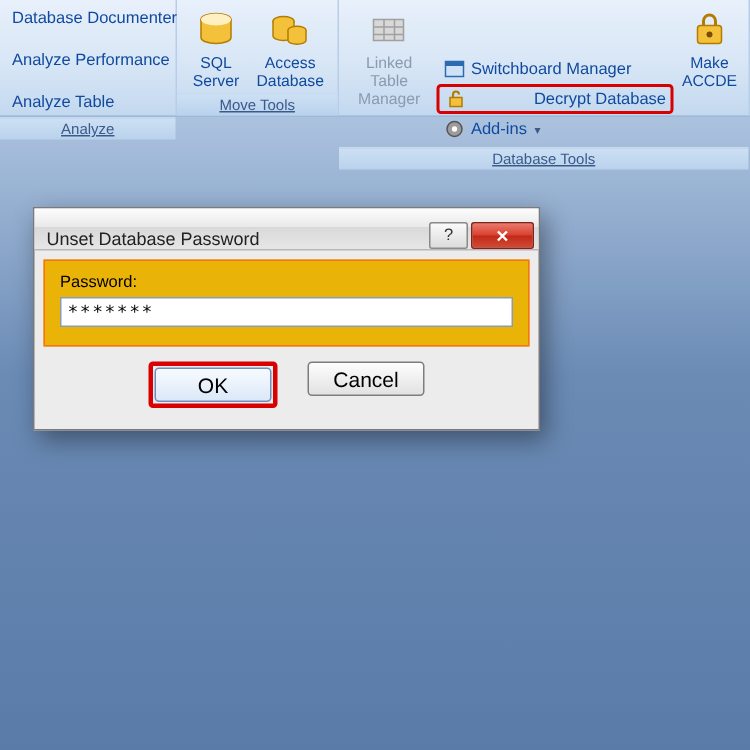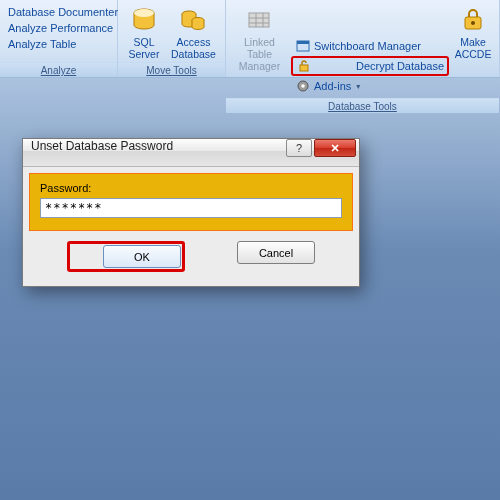--- a/index.html
+++ b/index.html
@@ -38,21 +38,21 @@
     color: #3a5a8a;
     padding: 2px 0 1px 0;
     background: linear-gradient(to bottom, #cde0f4, #b9d2ec);
     border-top: 1px solid #c7dbf0;
     margin: 0 -4px;
     text-decoration: underline;
   }
   .analyze-list {
     display: flex;
     flex-direction: column;
-    gap: 4px;
+    gap: 16px;
     padding: 4px 2px;
   }
   .analyze-item {
     color: #104a9e;
     font-size: 11px;
     white-space: nowrap;
     cursor: default;
     padding: 0 2px;
   }
   .big-btn {
@@ -115,21 +115,21 @@
     position: absolute;
     left: 22px;
     top: 138px;
     width: 338px;
     background: #ececec;
     border: 1px solid #7a7a7a;
     box-shadow: 4px 6px 16px rgba(0,0,0,0.4);
   }
   .titlebar {
     display: flex;
-    align-items: flex-start;
+    align-items: flex-end;
     height: 28px;
     background: linear-gradient(to bottom, #fdfdfd 0%, #e9e9e9 45%, #d9d9d9 46%, #e6e6e6 100%);
     border-bottom: 1px solid #b8b8b8;
     padding-left: 8px;
   }
   .title-text {
     flex: 1;
     font-size: 12px;
     color: #222;
   }
@@ -180,25 +180,24 @@
     justify-content:center;
     gap: 20px;
     padding: 4px 0 14px 0;
   }
   .dlg-btn {
     width: 78px;
     height: 23px;
     border: 1px solid #7d7d7d;
     border-radius: 3px;
     background: linear-gradient(to bottom,#fdfdfd,#e2e2e2);
-    font-size: 11px;
+    font-size: 14px;
     color:#000;
     display:flex;align-items:center;justify-content:center;
     cursor: default;
-    margin-left: 32px;
   }
   .ok-wrap {
     border: 3px solid #d80000;
     border-radius: 3px;
     padding: 1px;
   }
   .dlg-btn.ok {
     background: linear-gradient(to bottom,#f8fbff,#dbe8f8);
     border-color:#6b8fc0;
   }

